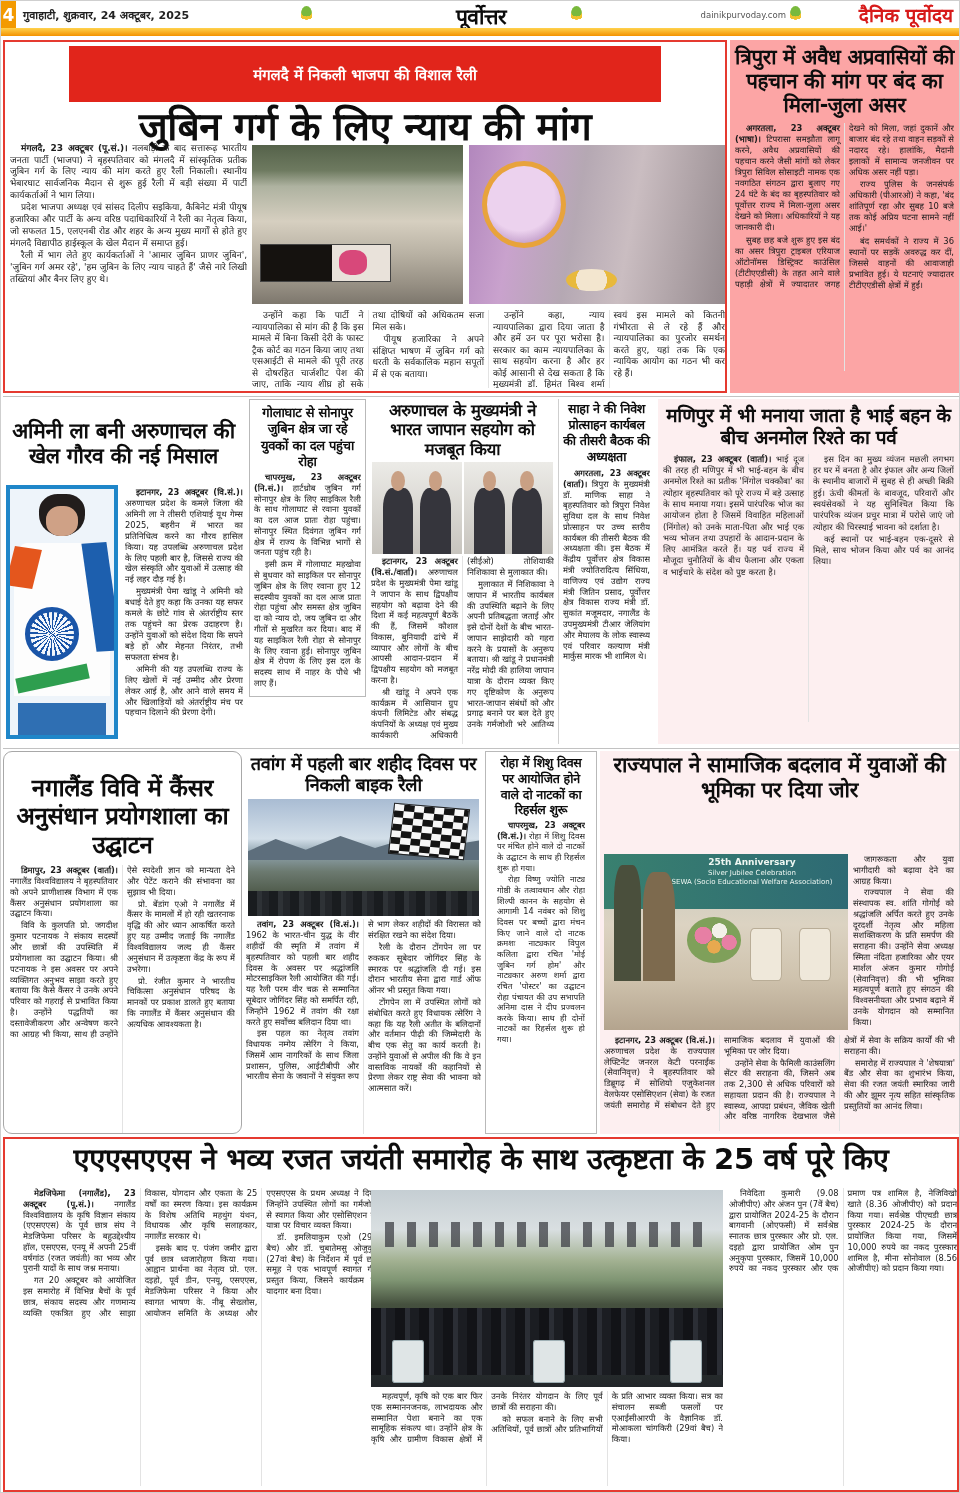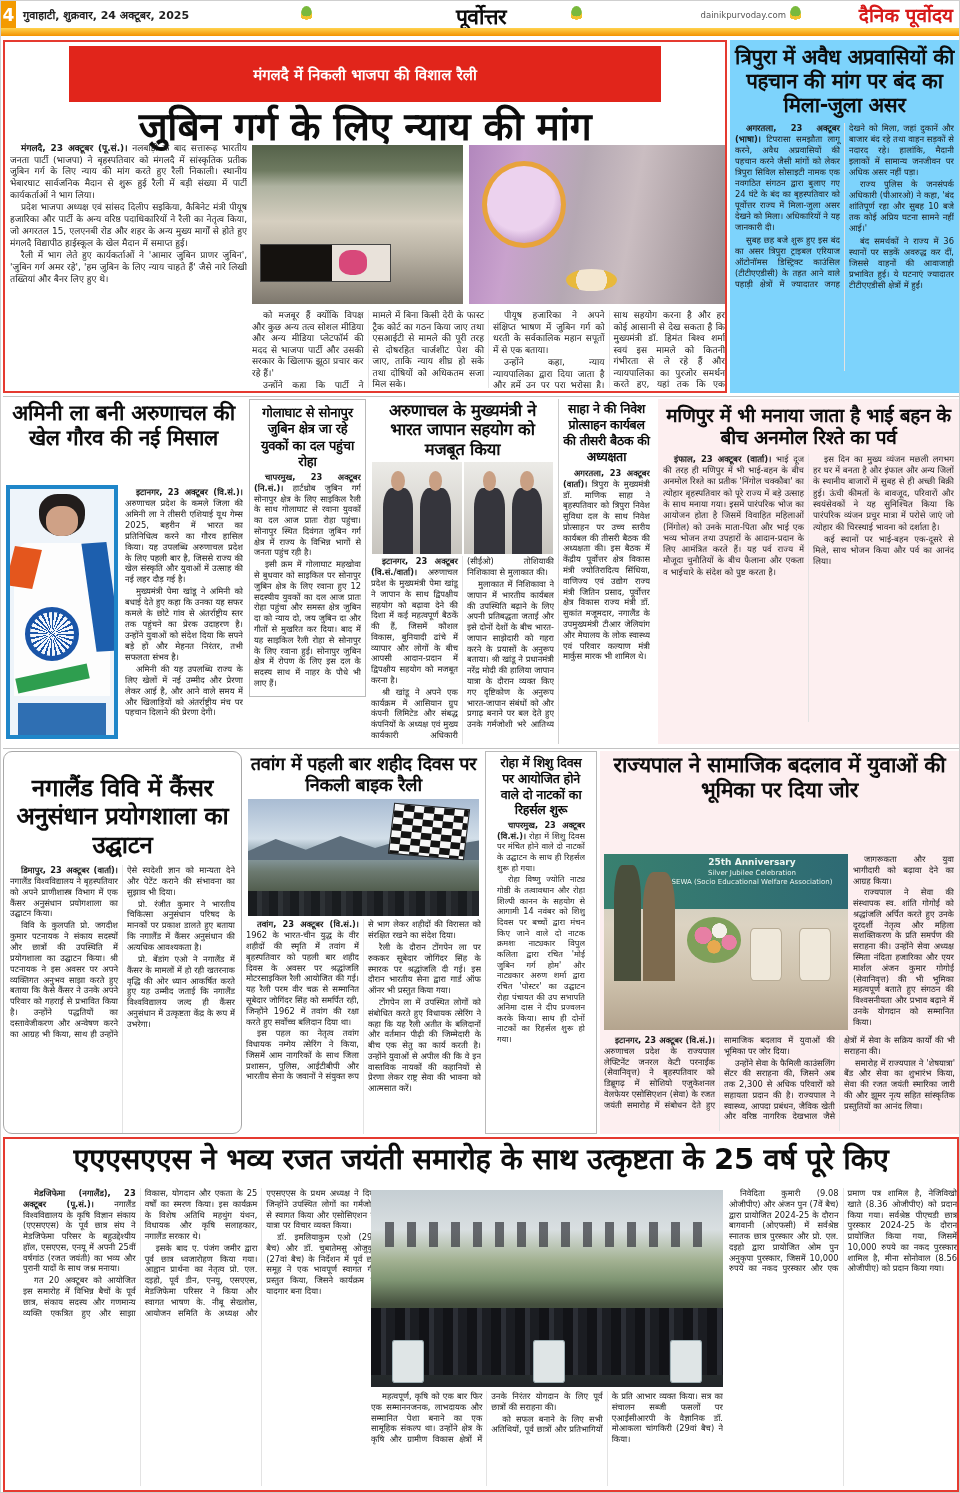--- a/index.html
+++ b/index.html
@@ -51,27 +51,27 @@
      background:linear-gradient(90deg,#15120f 0 55%,#e9e2da 55% 100%); border:1px solid #444; }
   .crowd-banner i { position:absolute; right:18%; top:15%; width:22%; height:70%; background:#d8487a; border-radius:40%; }
   .tribute-bg { position:absolute; inset:0;
      background:linear-gradient(100deg,#b287bd 0%,#c9a2cd 20%,#b5a8b3 42%,#cabdc1 62%,#958a8e 100%); }
   .portrait { position:absolute; left:5%; top:10%; width:33%; height:55%; border-radius:50%;
      background:radial-gradient(circle at 45% 40%, #ecd2ee 0 55%, #9c6fa8 100%); border:5px solid #e8a33c; }
   .plate { position:absolute; left:38%; bottom:8%; width:20%; height:14%; border-radius:50%;
      background:radial-gradient(circle,#f3e6cf 0 55%,#e8b93c 56% 100%); }
 
   
-  #tripura { left:729px; top:39px; width:229px; height:353px; background:#7dd3fc; padding:3px 5px; }
+  #tripura { left:729px; top:39px; width:229px; height:353px; background:#fca5a5; padding:3px 5px; }
   #tripura .hl { font-size:20.5px; margin:2px 0 5px; }
   #tripura .body { font-size:8.4px; line-height:1.32; height:248px; }
 
   
   #amini { left:2px; top:398px; width:241px; height:347px; }
-  #amini .hl { font-size:21px; margin-top:2px; }
+  #amini .hl { font-size:21px; margin-top:20px; }
   #ph-amini { position:absolute; left:3px; top:86px; width:112px; height:254px; border:4px solid #1f86c9; background:#eef4fa; }
   #amini .body { position:absolute; left:122px; top:88px; width:118px; bottom:3px; font-size:8.4px; line-height:1.3; }
   .jersey-hair { position:absolute; left:28%; top:2%; width:44%; height:17%; background:#221d1c; border-radius:45% 45% 55% 55%; }
   .jersey-face { position:absolute; left:35%; top:7%; width:30%; height:12%; background:#cfa186; border-radius:45%; }
   .jersey-body { position:absolute; left:4%; top:22%; width:92%; height:62%; background:#fdfdfd; border-radius:14% 14% 0 0; }
   .jersey-orange { position:absolute; left:0; top:24%; width:26%; height:16%; background:#e4561d; transform:skew(-14deg,8deg); }
   .jersey-blue { position:absolute; right:0; top:22%; width:24%; height:44%; background:#1d5fae; transform:skew(8deg,-4deg); }
   .chakra { position:absolute; left:14%; top:48%; width:52%; aspect-ratio:1; border-radius:50%;
      background:repeating-conic-gradient(#1a55a8 0 6deg,#f2f6fb 6deg 15deg); border:5px solid #1a55a8; }
   .jersey-green { position:absolute; left:6%; top:74%; width:70%; height:6%; background:#2e9e4f; transform:rotate(-12deg); }
@@ -168,36 +168,35 @@
     <span class="leaf" style="right:160px"></span>
     <div class="mast-right">दैनिक पूर्वोदय</div>
   </header>
   <div class="orange-bar"></div>
 
   <section id="lead">
     <div class="kicker">मंगलदै में निकली भाजपा की विशाल रैली</div>
     <h1 class="hl">जुबिन गर्ग के लिए न्याय की मांग</h1>
     <div class="leftcol body">
       <p class="para"><b class="dl">मंगलदै, 23 अक्टूबर (पू.सं.)।</b> <span>नलबाड़ी के बाद सत्तारूढ़ भारतीय जनता पार्टी (भाजपा) ने बृहस्पतिवार को मंगलदै में सांस्कृतिक प्रतीक जुबिन गर्ग के लिए न्याय की मांग करते हुए रैली निकाली। स्थानीय भेबारघाट सार्वजनिक मैदान से शुरू हुई रैली में बड़ी संख्या में पार्टी कार्यकर्ताओं ने भाग लिया।</span></p>
-      <p class="para">प्रदेश भाजपा अध्यक्ष एवं सांसद दिलीप सइकिया, कैबिनेट मंत्री पीयूष हजारिका और पार्टी के अन्य वरिष्ठ पदाधिकारियों ने रैली का नेतृत्व किया, जो अगरतल 15, एलएनबी रोड और शहर के अन्य मुख्य मार्गों से होते हुए मंगलदै विद्यापीठ हाईस्कूल के खेल मैदान में समाप्त हुई।</p>
+      <p class="para">प्रदेश भाजपा अध्यक्ष एवं सांसद दिलीप सइकिया, कैबिनेट मंत्री पीयूष हजारिका और पार्टी के अन्य वरिष्ठ पदाधिकारियों ने रैली का नेतृत्व किया, जो सफलत 15, एलएनबी रोड और शहर के अन्य मुख्य मार्गों से होते हुए मंगलदै विद्यापीठ हाईस्कूल के खेल मैदान में समाप्त हुई।</p>
       <p class="para">रैली में भाग लेते हुए कार्यकर्ताओं ने 'आमार जुबिन प्राणर जुबिन', 'जुबिन गर्ग अमर रहे', 'हम जुबिन के लिए न्याय चाहते हैं' जैसे नारे लिखी तख्तियां और बैनर लिए हुए थे।</p>
     </div>
     <div id="ph-rally" class="ph">
       <div class="crowd"></div>
       <div class="crowd-banner">
           <i></i>
         </div>
     </div>
     <div id="ph-tribute" class="ph">
       <div class="tribute-bg"></div>
       <div class="portrait"></div>
       <div class="plate"></div>
     </div>
     <div class="botcols body b4">
-      <p class="para">को मजबूर हैं क्योंकि विपक्ष और कुछ अन्य तत्व सोशल मीडिया और अन्य मीडिया प्लेटफॉर्म की मदद से भाजपा पार्टी और उसकी सरकार के खिलाफ झूठा प्रचार कर रहे हैं।'</p>
       <p class="para">उन्होंने कहा कि पार्टी ने न्यायपालिका से मांग की है कि इस मामले में बिना किसी देरी के फास्ट ट्रैक कोर्ट का गठन किया जाए तथा एसआईटी से मामले की पूरी तरह से दोषरहित चार्जशीट पेश की जाए, ताकि न्याय शीघ्र हो सके तथा दोषियों को अधिकतम सजा मिल सके।</p>
       <p class="para">पीयूष हजारिका ने अपने संक्षिप्त भाषण में जुबिन गर्ग को धरती के सर्वकालिक महान सपूतों में से एक बताया।</p>
       <p class="para">उन्होंने कहा, न्याय न्यायपालिका द्वारा दिया जाता है और हमें उन पर पूरा भरोसा है। सरकार का काम न्यायपालिका के साथ सहयोग करना है और हर कोई आसानी से देख सकता है कि मुख्यमंत्री डॉ. हिमंत बिश्व शर्मा स्वयं इस मामले को कितनी गंभीरता से ले रहे हैं और न्यायपालिका का पुरजोर समर्थन करते हुए, यहां तक कि एक न्यायिक आयोग का गठन भी कर रहे हैं।</p>
     </div>
   </section>
 
   <section id="tripura">
     <h2 class="hl">त्रिपुरा में अवैध अप्रवासियों की पहचान की मांग पर बंद का मिला-जुला असर</h2>
     <div class="body b2">
       <p class="para"><b class="dl">अगरतला, 23 अक्टूबर (भाषा)।</b> <span>टिपरासा समझौता लागू करने, अवैध अप्रवासियों की पहचान करने जैसी मांगों को लेकर त्रिपुरा सिविल सोसाइटी नामक एक नवगठित संगठन द्वारा बुलाए गए 24 घंटे के बंद का बृहस्पतिवार को पूर्वोत्तर राज्य में मिला-जुला असर देखने को मिला। अधिकारियों ने यह जानकारी दी।</span></p>
@@ -271,22 +270,22 @@
     </div>
   </section>
 
   <div class="rule-h" style="top:747px"></div>
 
   <section id="nagaland">
     <h2 class="hl">नगालैंड विवि में कैंसर अनुसंधान प्रयोगशाला का उद्घाटन</h2>
     <div class="body b2">
       <p class="para"><b class="dl">डिमापुर, 23 अक्टूबर (वार्ता)।</b> <span>नगालैंड विश्वविद्यालय ने बृहस्पतिवार को अपने प्राणीशास्त्र विभाग में एक कैंसर अनुसंधान प्रयोगशाला का उद्घाटन किया।</span></p>
       <p class="para">विवि के कुलपति प्रो. जगदीश कुमार पटनायक ने संकाय सदस्यों और छात्रों की उपस्थिति में प्रयोगशाला का उद्घाटन किया। श्री पटनायक ने इस अवसर पर अपने व्यक्तिगत अनुभव साझा करते हुए बताया कि कैसे कैंसर ने उनके अपने परिवार को गहराई से प्रभावित किया है। उन्होंने पद्धतियों का दस्तावेजीकरण और अन्वेषण करने का आग्रह भी किया, साथ ही उन्होंने ऐसे स्वदेशी ज्ञान को मान्यता देने और पेटेंट कराने की संभावना का सुझाव भी दिया।</p>
+      <p class="para">प्रो. बेंडांग एओ ने नगालैंड में कैंसर के मामलों में हो रही खतरनाक वृद्धि की ओर ध्यान आकर्षित करते हुए यह उम्मीद जताई कि नगालैंड विश्वविद्यालय जल्द ही कैंसर अनुसंधान में उत्कृष्टता केंद्र के रूप में उभरेगा।</p>
       <p class="para">प्रो. रंजीत कुमार ने भारतीय चिकित्सा अनुसंधान परिषद के मानकों पर प्रकाश डालते हुए बताया कि नगालैंड में कैंसर अनुसंधान की अत्यधिक आवश्यकता है।</p>
-      <p class="para">प्रो. बेंडांग एओ ने नगालैंड में कैंसर के मामलों में हो रही खतरनाक वृद्धि की ओर ध्यान आकर्षित करते हुए यह उम्मीद जताई कि नगालैंड विश्वविद्यालय जल्द ही कैंसर अनुसंधान में उत्कृष्टता केंद्र के रूप में उभरेगा।</p>
     </div>
   </section>
 
   <section id="tawang">
     <h2 class="hl">तवांग में पहली बार शहीद दिवस पर निकली बाइक रैली</h2>
     <div id="ph-tawang" class="ph">
       <div class="tw-sky"></div>
       <div class="tw-mtn"></div>
       <div class="tw-flag"></div>
       <div class="tw-riders"></div>

